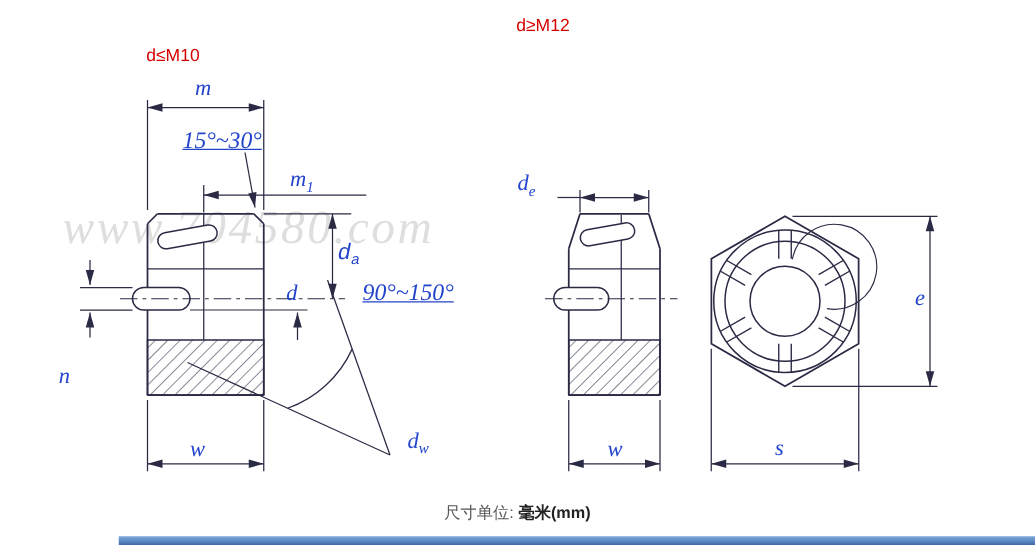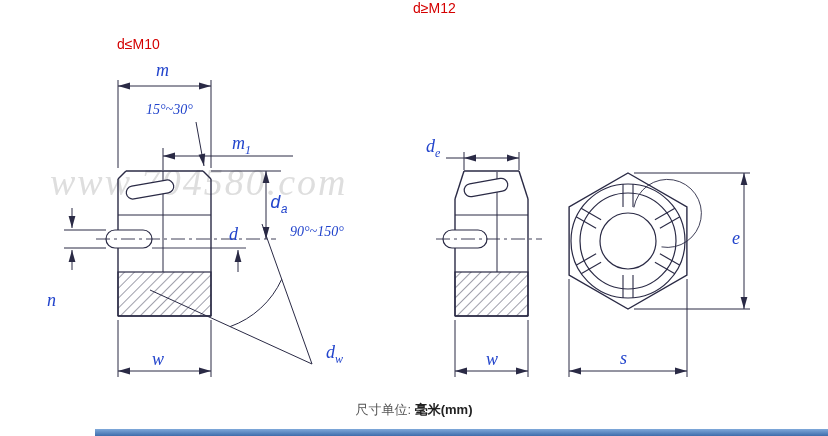--- a/index.html
+++ b/index.html
@@ -3,29 +3,29 @@
 <meta charset="utf-8">
 <style>
   html,body{margin:0;padding:0;background:#fff;}
   .page{position:relative;width:828px;height:436px;background:#fff;overflow:hidden;
         font-family:"Liberation Sans",sans-serif;}
   .watermark{position:absolute;left:50px;top:160px;font:italic 38px "Liberation Serif",serif;
              color:#dedede;letter-spacing:2px;white-space:nowrap;user-select:none;}
   .drawing{position:absolute;left:0;top:0;}
   .variant{position:absolute;font:14px "Liberation Sans",sans-serif;color:#d40000;}
   .variant.small{left:117px;top:12px;margin-top:24px;}
-  .variant.large{left:413px;top:0;}
+  .variant.large{left:413px;top:12px;}
   .dim{position:absolute;font:italic 18px "Liberation Serif",serif;color:#2244cc;white-space:nowrap;}
   .dim sub{font-size:12px;font-style:italic;}
-  .dim.angle{font-size:14px;}
+  .dim.angle{font-size:19px;text-decoration:underline;}
   .lbl-m{left:156px;top:60px;}      .lbl-ang-top{left:146px;top:102px;}
   .lbl-m1{left:232px;top:133px;}    .lbl-da{left:270px;top:193px;font-family:Liberation Mono, monospace;}
   .lbl-d{left:229px;top:224px;}     .lbl-ang-bot{left:290px;top:224px;}
   .lbl-n{left:47px;top:290px;}      .lbl-w-left{left:152px;top:349px;}
-  .lbl-dw{left:297px;top:342px;margin-left:29px;}    .lbl-de{left:426px;top:136px;}
+  .lbl-dw{left:297px;top:342px;margin-left:29px;}    .lbl-de{left:414px;top:136px;}
   .lbl-w-mid{left:486px;top:349px;} .lbl-e{left:732px;top:228px;}
   .lbl-s{left:620px;top:348px;}
   .caption{position:absolute;left:0;right:0;top:401px;text-align:center;
            font:13px "Liberation Sans",sans-serif;color:#555;}
   .caption b{color:#222;}
   .bottom-bar{position:absolute;left:95px;right:0;bottom:0;height:7px;
               background:linear-gradient(#7fa9da,#3e6cab);}
 </style>
 </head>
 <body>

